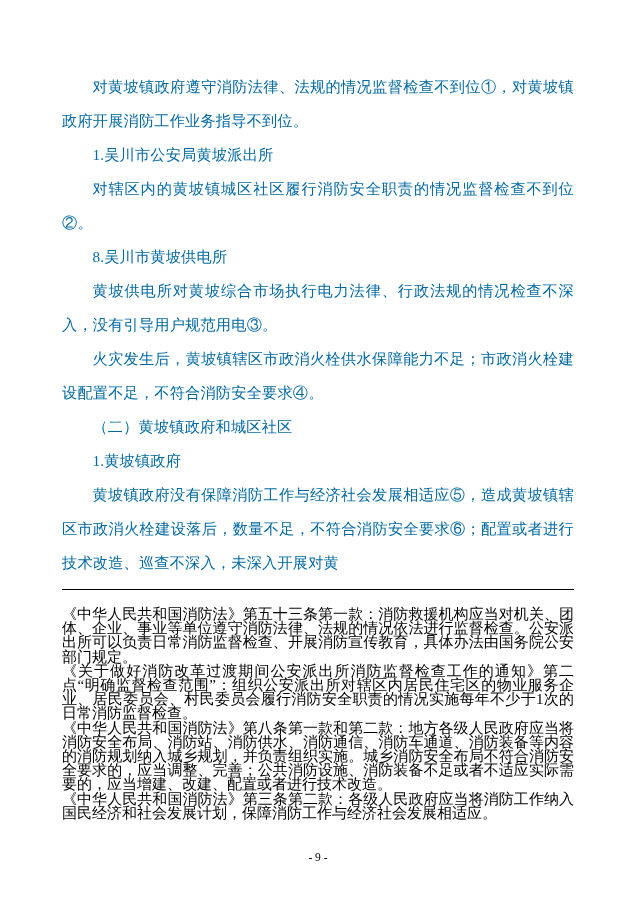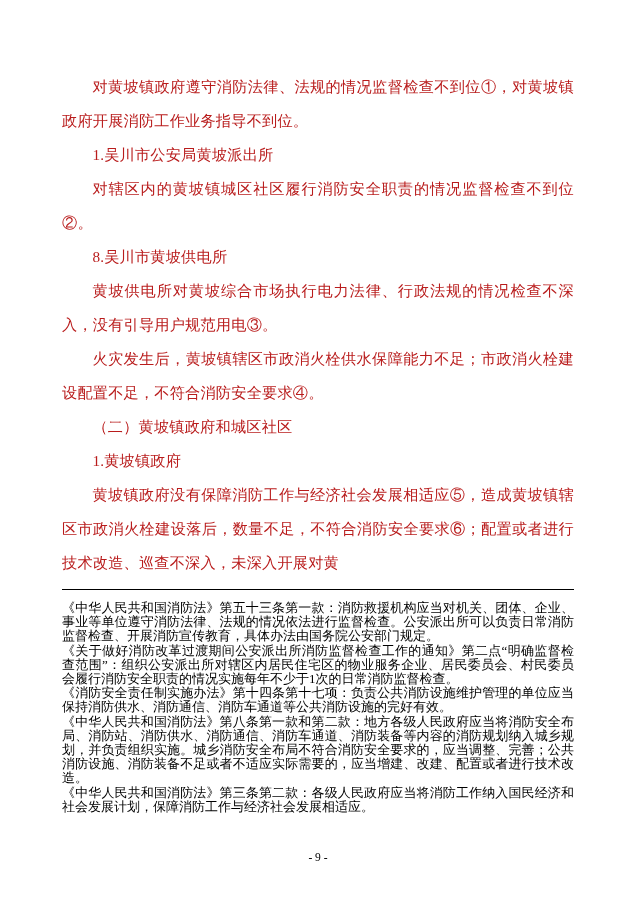--- a/index.html
+++ b/index.html
@@ -19,41 +19,41 @@
     top: 0;
     width: 636px;
     height: 899px;
     background: #ffffff;
     box-sizing: border-box;
     padding: 70px 62px 28px 62px;
   }
   .body-block {
     font-size: 15.2px;
     line-height: 34px;
-    color: #b91c1c;
+    color: #0369a1;
     text-align: justify;
     text-justify: inter-ideograph;
   }
   .para {
     margin: 0;
     text-indent: 2em;
     letter-spacing: 0.2px;
   }
   .para.bold {
     font-weight: normal;
   }
   .rule {
     margin-top: 9px;
     border: 0;
     border-top: 1px solid #000;
     width: 100%;
   }
   .notes {
-    margin-top: 11px;
-    font-size: 13px;
+    margin-top: 17px;
+    font-size: 15px;
     line-height: 14.2px;
     color: #000;
     text-align: justify;
     text-justify: inter-ideograph;
   }
   .note {
     margin: 0 0 0 0;
     text-indent: 0;
   }
   .footer {
@@ -82,19 +82,18 @@
     <p class="para bold">（二）黄坡镇政府和城区社区</p>
     <p class="para">1.黄坡镇政府</p>
     <p class="para">黄坡镇政府没有保障消防工作与经济社会发展相适应⑤，造成黄坡镇辖区市政消火栓建设落后，数量不足，不符合消防安全要求⑥；配置或者进行技术改造、巡查不深入，未深入开展对黄</p>
   </div>
 
   <hr class="rule">
 
   <div class="notes">
     <p class="note">《中华人民共和国消防法》第五十三条第一款：消防救援机构应当对机关、团体、企业、事业等单位遵守消防法律、法规的情况依法进行监督检查。公安派出所可以负责日常消防监督检查、开展消防宣传教育，具体办法由国务院公安部门规定。</p>
     <p class="note">《关于做好消防改革过渡期间公安派出所消防监督检查工作的通知》第二点“明确监督检查范围”：组织公安派出所对辖区内居民住宅区的物业服务企业、居民委员会、村民委员会履行消防安全职责的情况实施每年不少于1次的日常消防监督检查。</p>
-    <p class="note">《消防安全责任制实施办法》第十四条第十七项：负责公共消防设施维护管理的单位应当保持消防供水、消防通信、消防车通道等公共消防设施的完好有效。</p>
     <p class="note">《中华人民共和国消防法》第八条第一款和第二款：地方各级人民政府应当将消防安全布局、消防站、消防供水、消防通信、消防车通道、消防装备等内容的消防规划纳入城乡规划，并负责组织实施。城乡消防安全布局不符合消防安全要求的，应当调整、完善；公共消防设施、消防装备不足或者不适应实际需要的，应当增建、改建、配置或者进行技术改造。</p>
     <p class="note">《中华人民共和国消防法》第三条第二款：各级人民政府应当将消防工作纳入国民经济和社会发展计划，保障消防工作与经济社会发展相适应。</p>
   </div>
 
   <div class="footer">- 9 -</div>
 </div>
 
 </body></html>

